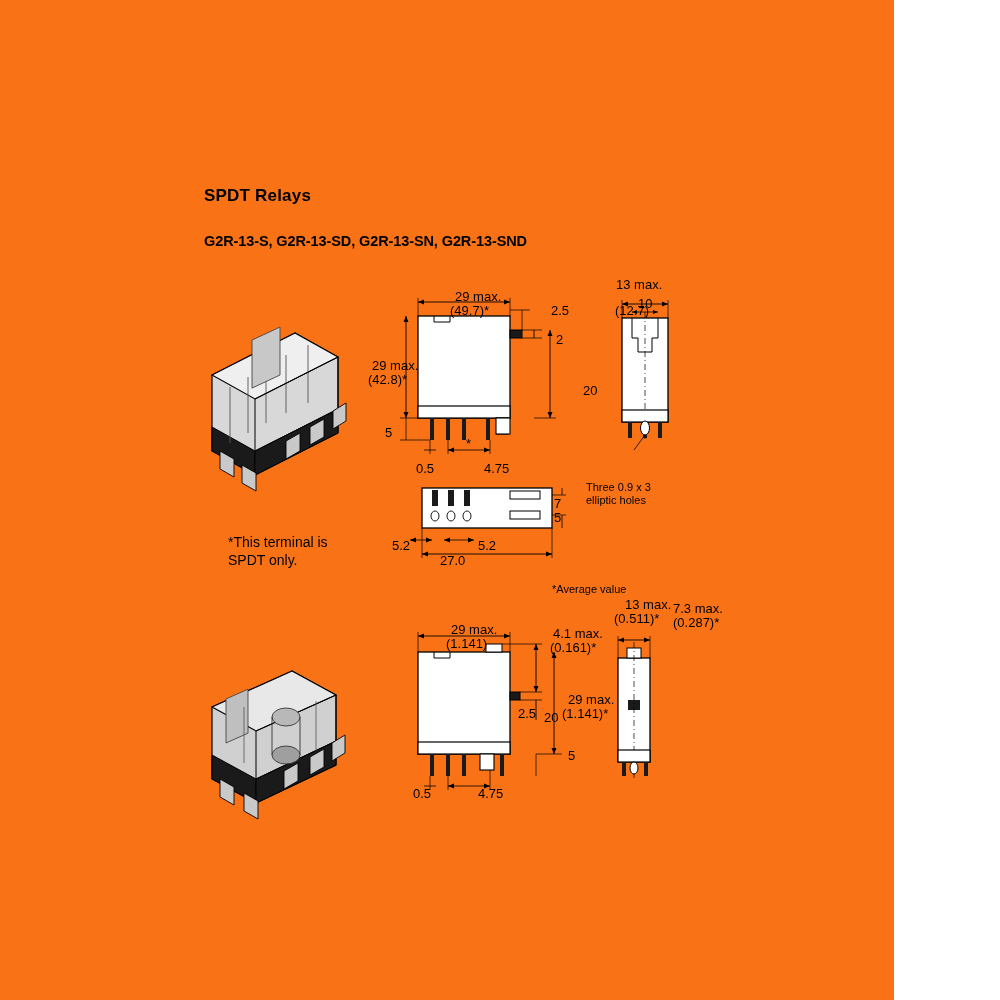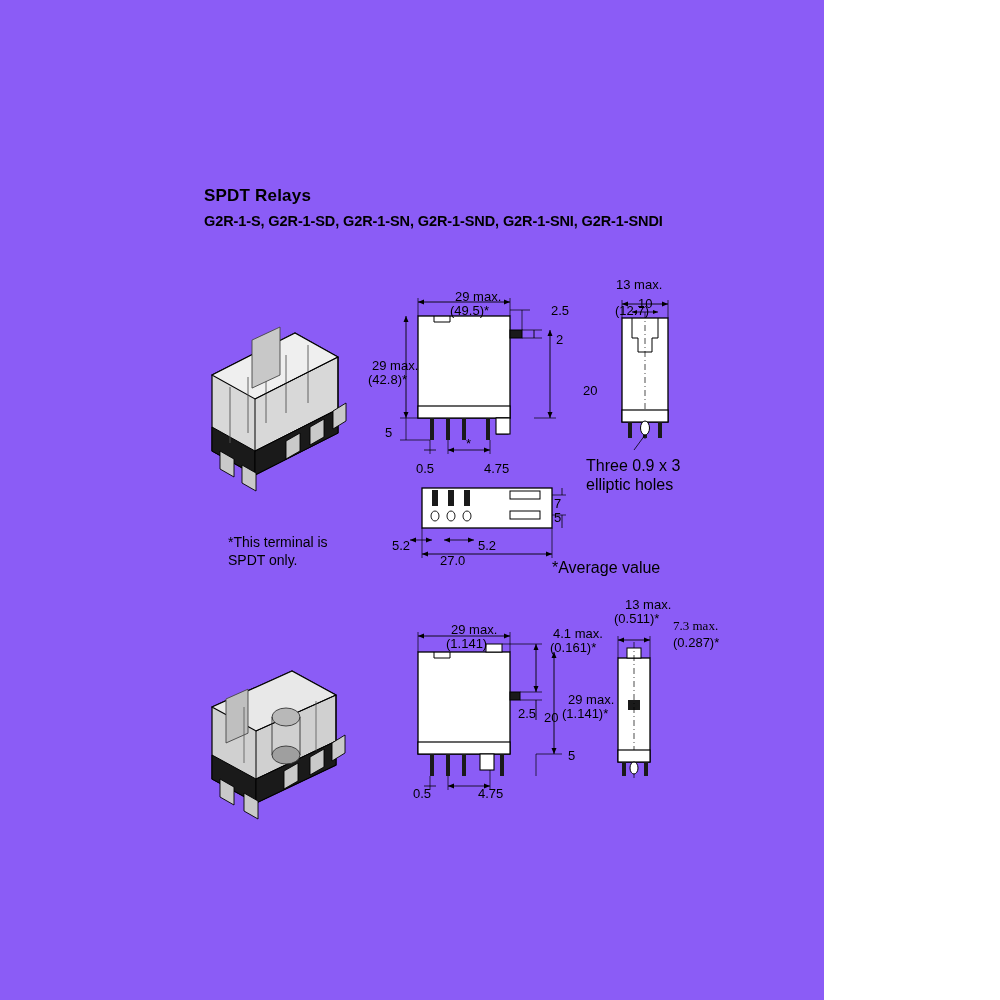--- a/index.html
+++ b/index.html
@@ -2,23 +2,23 @@
 <html><head>
 <meta charset="utf-8">
 <style>
   html, body {
     margin: 0;
     padding: 0;
     background: #ffffff;
   }
   #page {
     position: relative;
-    width: 824px;
+    width: 894px;
     height: 1000px;
-    background: #8b5cf6;
+    background: #f97316;
     font-family: "Liberation Sans", sans-serif;
     color: #000000;
     overflow: hidden;
   }
   .abs { position: absolute; }
   .title {
     font-size: 17px;
     font-weight: bold;
     letter-spacing: 0.2px;
   }
@@ -31,30 +31,30 @@
   .dim {
     font-size: 13px;
     white-space: nowrap;
     line-height: 1.18;
   }
   .note {
     font-size: 14px;
     line-height: 1.25;
     white-space: pre-line;
   }
-  .note.sm { font-size: 16px; line-height: 1.2; }
+  .note.sm { font-size: 11px; line-height: 1.2; margin-top: 25px; }
   svg { display: block; overflow: visible; }
 </style>
 </head>
 <body>
 
 <div id="page">
 
   <div class="abs title" style="left:204px; top:186px;">SPDT Relays</div>
-  <div class="abs subtitle" style="left:204px; top:213px;">G2R-1-S, G2R-1-SD, G2R-1-SN, G2R-1-SND, G2R-1-SNI, G2R-1-SNDI</div>
+  <div class="abs subtitle" style="left:204px; top:233px;">G2R-13-S, G2R-13-SD, G2R-13-SN, G2R-13-SND</div>
 
   <div class="abs" style="left:190px; top:315px;">
     <svg width="190" height="175" viewBox="0 0 190 175">
 
       <polygon points="22,60 105,18 148,42 148,118 65,160 22,136" fill="#d8d8d8" stroke="#000" stroke-width="1.2"></polygon>
 
       <polygon points="22,60 105,18 148,42 65,84" fill="#efefef" stroke="#000" stroke-width="1.1"></polygon>
 
       <polygon points="22,112 65,136 65,160 22,136" fill="#1a1a1a" stroke="#000" stroke-width="1"></polygon>
 
@@ -126,21 +126,21 @@
       <line x1="58" y1="162" x2="100" y2="162" stroke="#000" stroke-width="0.8"></line>
       <polygon points="58,162 64,159.5 64,164.5" fill="#000"></polygon>
       <polygon points="100,162 94,159.5 94,164.5" fill="#000"></polygon>
       <line x1="40" y1="152" x2="40" y2="166" stroke="#000" stroke-width="0.7"></line>
       <line x1="58" y1="152" x2="58" y2="166" stroke="#000" stroke-width="0.7"></line>
       <line x1="100" y1="152" x2="100" y2="166" stroke="#000" stroke-width="0.7"></line>
     </svg>
   </div>
 
   <div class="abs dim" style="left:455px; top:289px;">29 max.</div>
-  <div class="abs dim" style="left:450px; top:303px;">(49.5)*</div>
+  <div class="abs dim" style="left:450px; top:303px;">(49.7)*</div>
   <div class="abs dim" style="left:372px; top:358px;">29 max.</div>
   <div class="abs dim" style="left:368px; top:372px;">(42.8)*</div>
   <div class="abs dim" style="left:551px; top:303px;">2.5</div>
   <div class="abs dim" style="left:556px; top:332px;">2</div>
   <div class="abs dim" style="left:583px; top:383px;">20</div>
   <div class="abs dim" style="left:385px; top:425px;">5</div>
   <div class="abs dim" style="left:416px; top:461px;">0.5</div>
   <div class="abs dim" style="left:484px; top:461px;">4.75</div>
   <div class="abs dim" style="left:466px; top:436px;">*</div>
 
@@ -319,16 +319,16 @@
       <line x1="18" y1="10" x2="50" y2="10" stroke="#000" stroke-width="0.9"></line>
       <polygon points="18,10 24,7.5 24,12.5" fill="#000"></polygon>
       <polygon points="50,10 44,7.5 44,12.5" fill="#000"></polygon>
       <line x1="18" y1="6" x2="18" y2="28" stroke="#000" stroke-width="0.7"></line>
       <line x1="50" y1="6" x2="50" y2="28" stroke="#000" stroke-width="0.7"></line>
     </svg>
   </div>
 
   <div class="abs dim" style="left:625px; top:597px;">13 max.</div>
   <div class="abs dim" style="left:614px; top:611px;">(0.511)*</div>
-  <div class="abs dim" style="left:673px; top:618px;font-family:Liberation Serif, serif;">7.3 max.</div>
-  <div class="abs dim" style="left:673px; top:615px;margin-top:20px;">(0.287)*</div>
+  <div class="abs dim" style="left:673px; top:601px;">7.3 max.</div>
+  <div class="abs dim" style="left:673px; top:615px;">(0.287)*</div>
 
 </div>
 
 </body></html>

